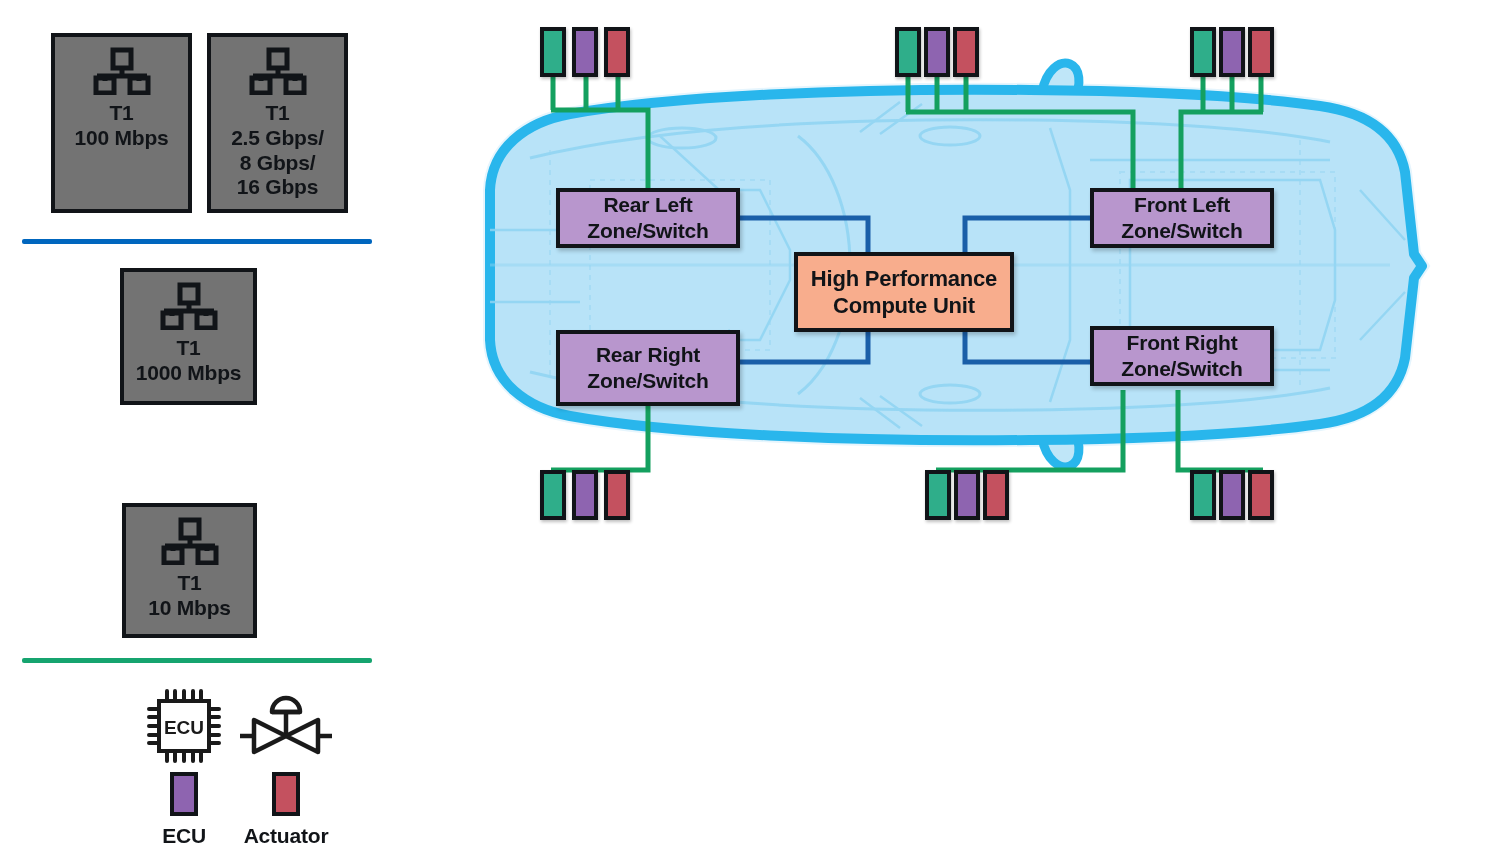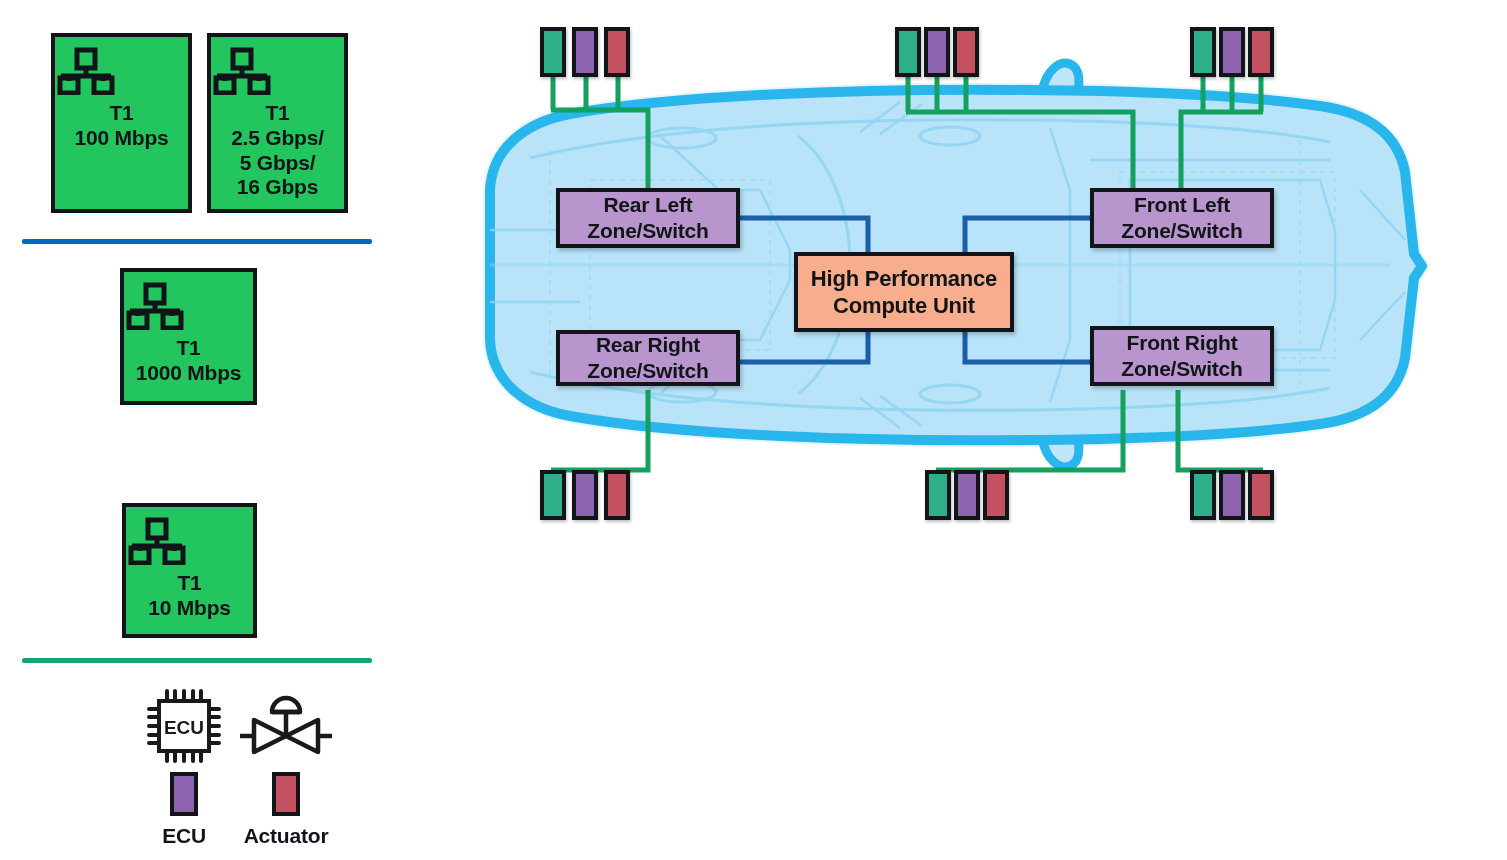--- a/index.html
+++ b/index.html
@@ -12,25 +12,26 @@
     position:relative;
   }
   #stage{position:absolute;left:0;top:0;width:1507px;height:860px;}
 
   
   .abs{position:absolute;}
 
   
   .t1card{
     position:absolute;
-    background:#22c55e;
+    background:#737373;
     border:4px solid #111418;
     box-sizing:border-box;
     display:flex;
     flex-direction:column;
+    align-items:center;
     justify-content:flex-start;
   }
   .t1card .neticon{margin-top:10px;}
   .t1card .t1label{
     margin-top:6px;
     text-align:center;
     font-weight:bold;
     color:#111418;
     line-height:1.18;
     font-size:21px;
@@ -190,21 +191,21 @@
 
       <path d="M 1203 470 L 1203 508 M 1232 470 L 1232 508 M 1261 470 L 1261 508 M 1263 470 L 1178 470 L 1178 390"></path>
     </g>
   </svg>
 
   <div class="zonebox" style="left:556px;top:188px;width:184px;height:60px;">
       <span style="display:block">Rear Left</span>
       <span style="display:block">Zone/Switch</span>
     </div>
 
-  <div class="zonebox" style="left:556px;top:330px;width:184px;height:56px;">
+  <div class="zonebox" style="left:556px;top:330px;width:184px;height:76px;">
       <span style="display:block">Rear Right</span>
       <span style="display:block">Zone/Switch</span>
     </div>
 
   <div class="zonebox" style="left:1090px;top:188px;width:184px;height:60px;">
       <span style="display:block">Front Left</span>
       <span style="display:block">Zone/Switch</span>
     </div>
 
   <div class="zonebox" style="left:1090px;top:326px;width:184px;height:60px;">
@@ -265,21 +266,21 @@
           <rect x="22" y="3" width="18" height="18"></rect>
           <path d="M 31 21 L 31 29"></path>
           <path d="M 6 29 L 56 29"></path>
           <path d="M 14 29 L 14 34"></path>
             <path d="M 48 29 L 48 34"></path>
           <rect x="5" y="31" width="18" height="15"></rect>
           <rect x="39" y="31" width="18" height="15"></rect>
         </g>
       </svg>
     </span>
-    <span class="t1label"><span style="display:block">T1</span><span style="display:block">2.5 Gbps/</span><span style="display:block">5 Gbps/</span><span style="display:block">16 Gbps</span></span>
+    <span class="t1label"><span style="display:block">T1</span><span style="display:block">2.5 Gbps/</span><span style="display:block">8 Gbps/</span><span style="display:block">16 Gbps</span></span>
   </div>
 
   <div class="divider" style="left:22px;top:239px;width:350px;height:5px;background:#0066be;"></div>
 
   <div class="t1card" style="left:120px;top:268px;width:137px;height:137px;">
     <span class="neticon">
       <svg width="62" height="48" viewBox="0 0 62 48">
         <g fill="none" stroke="#111418" stroke-width="5">
           <rect x="22" y="3" width="18" height="18"></rect>
           <path d="M 31 21 L 31 29"></path>

